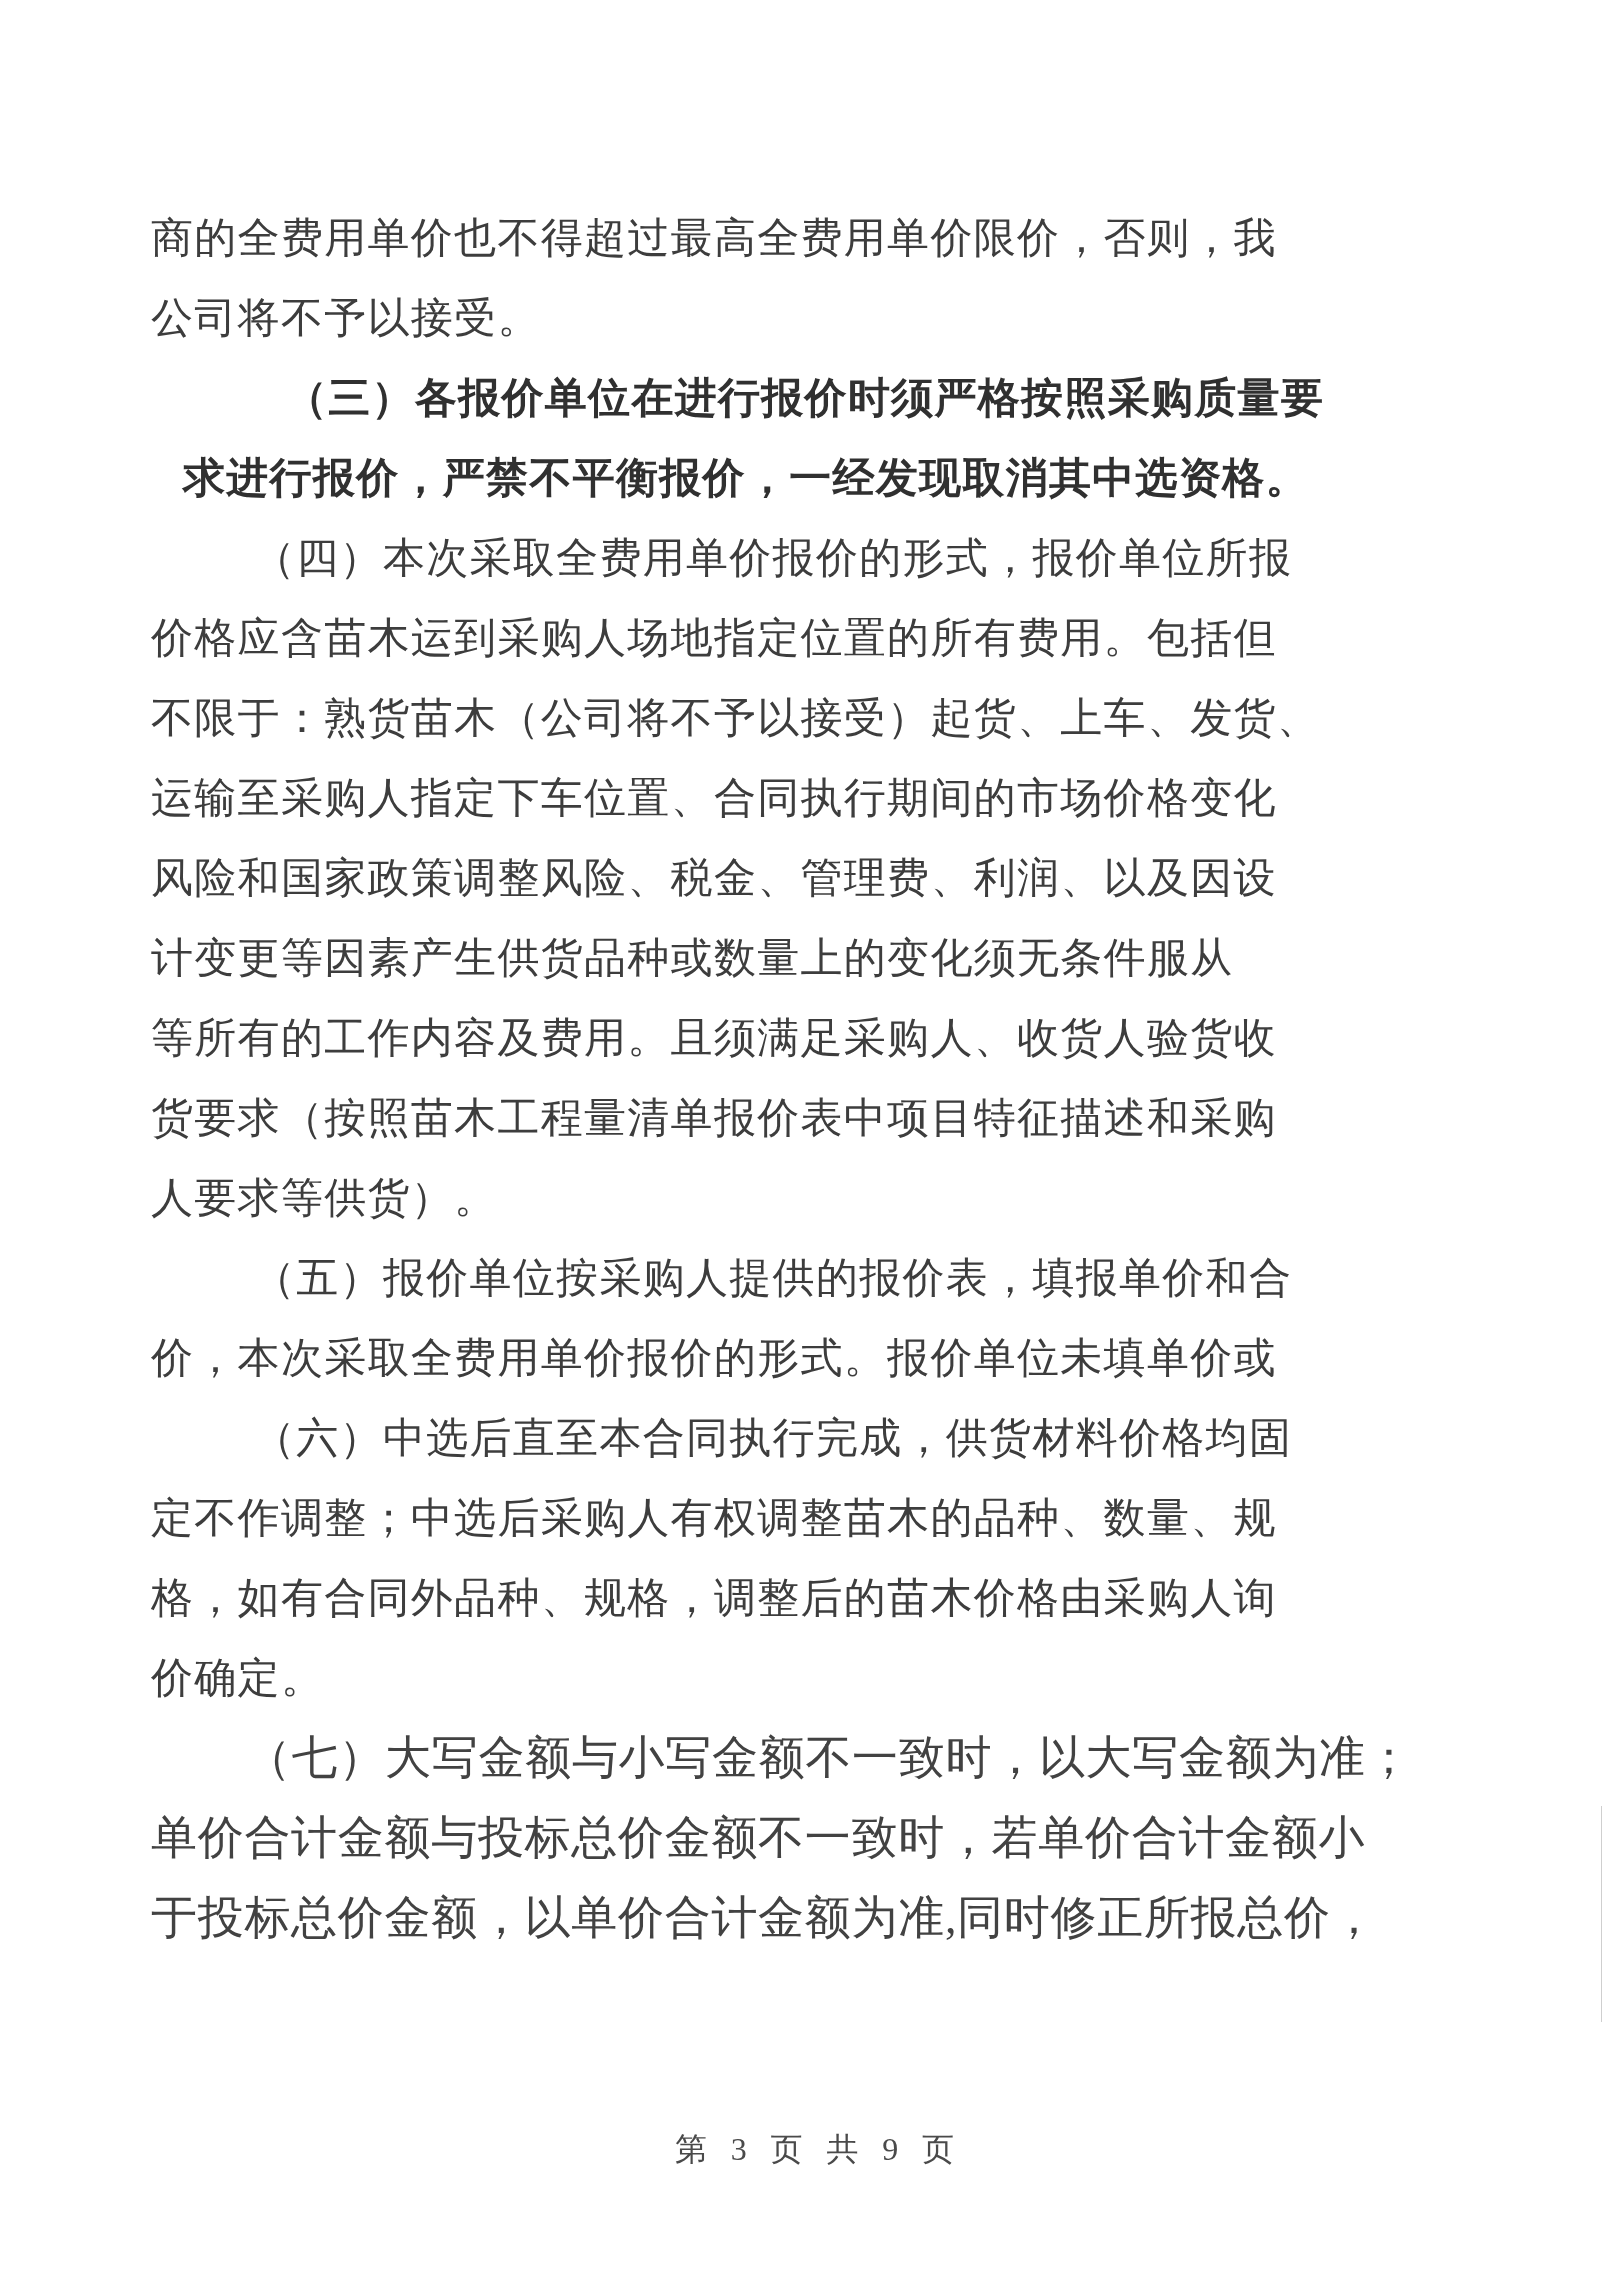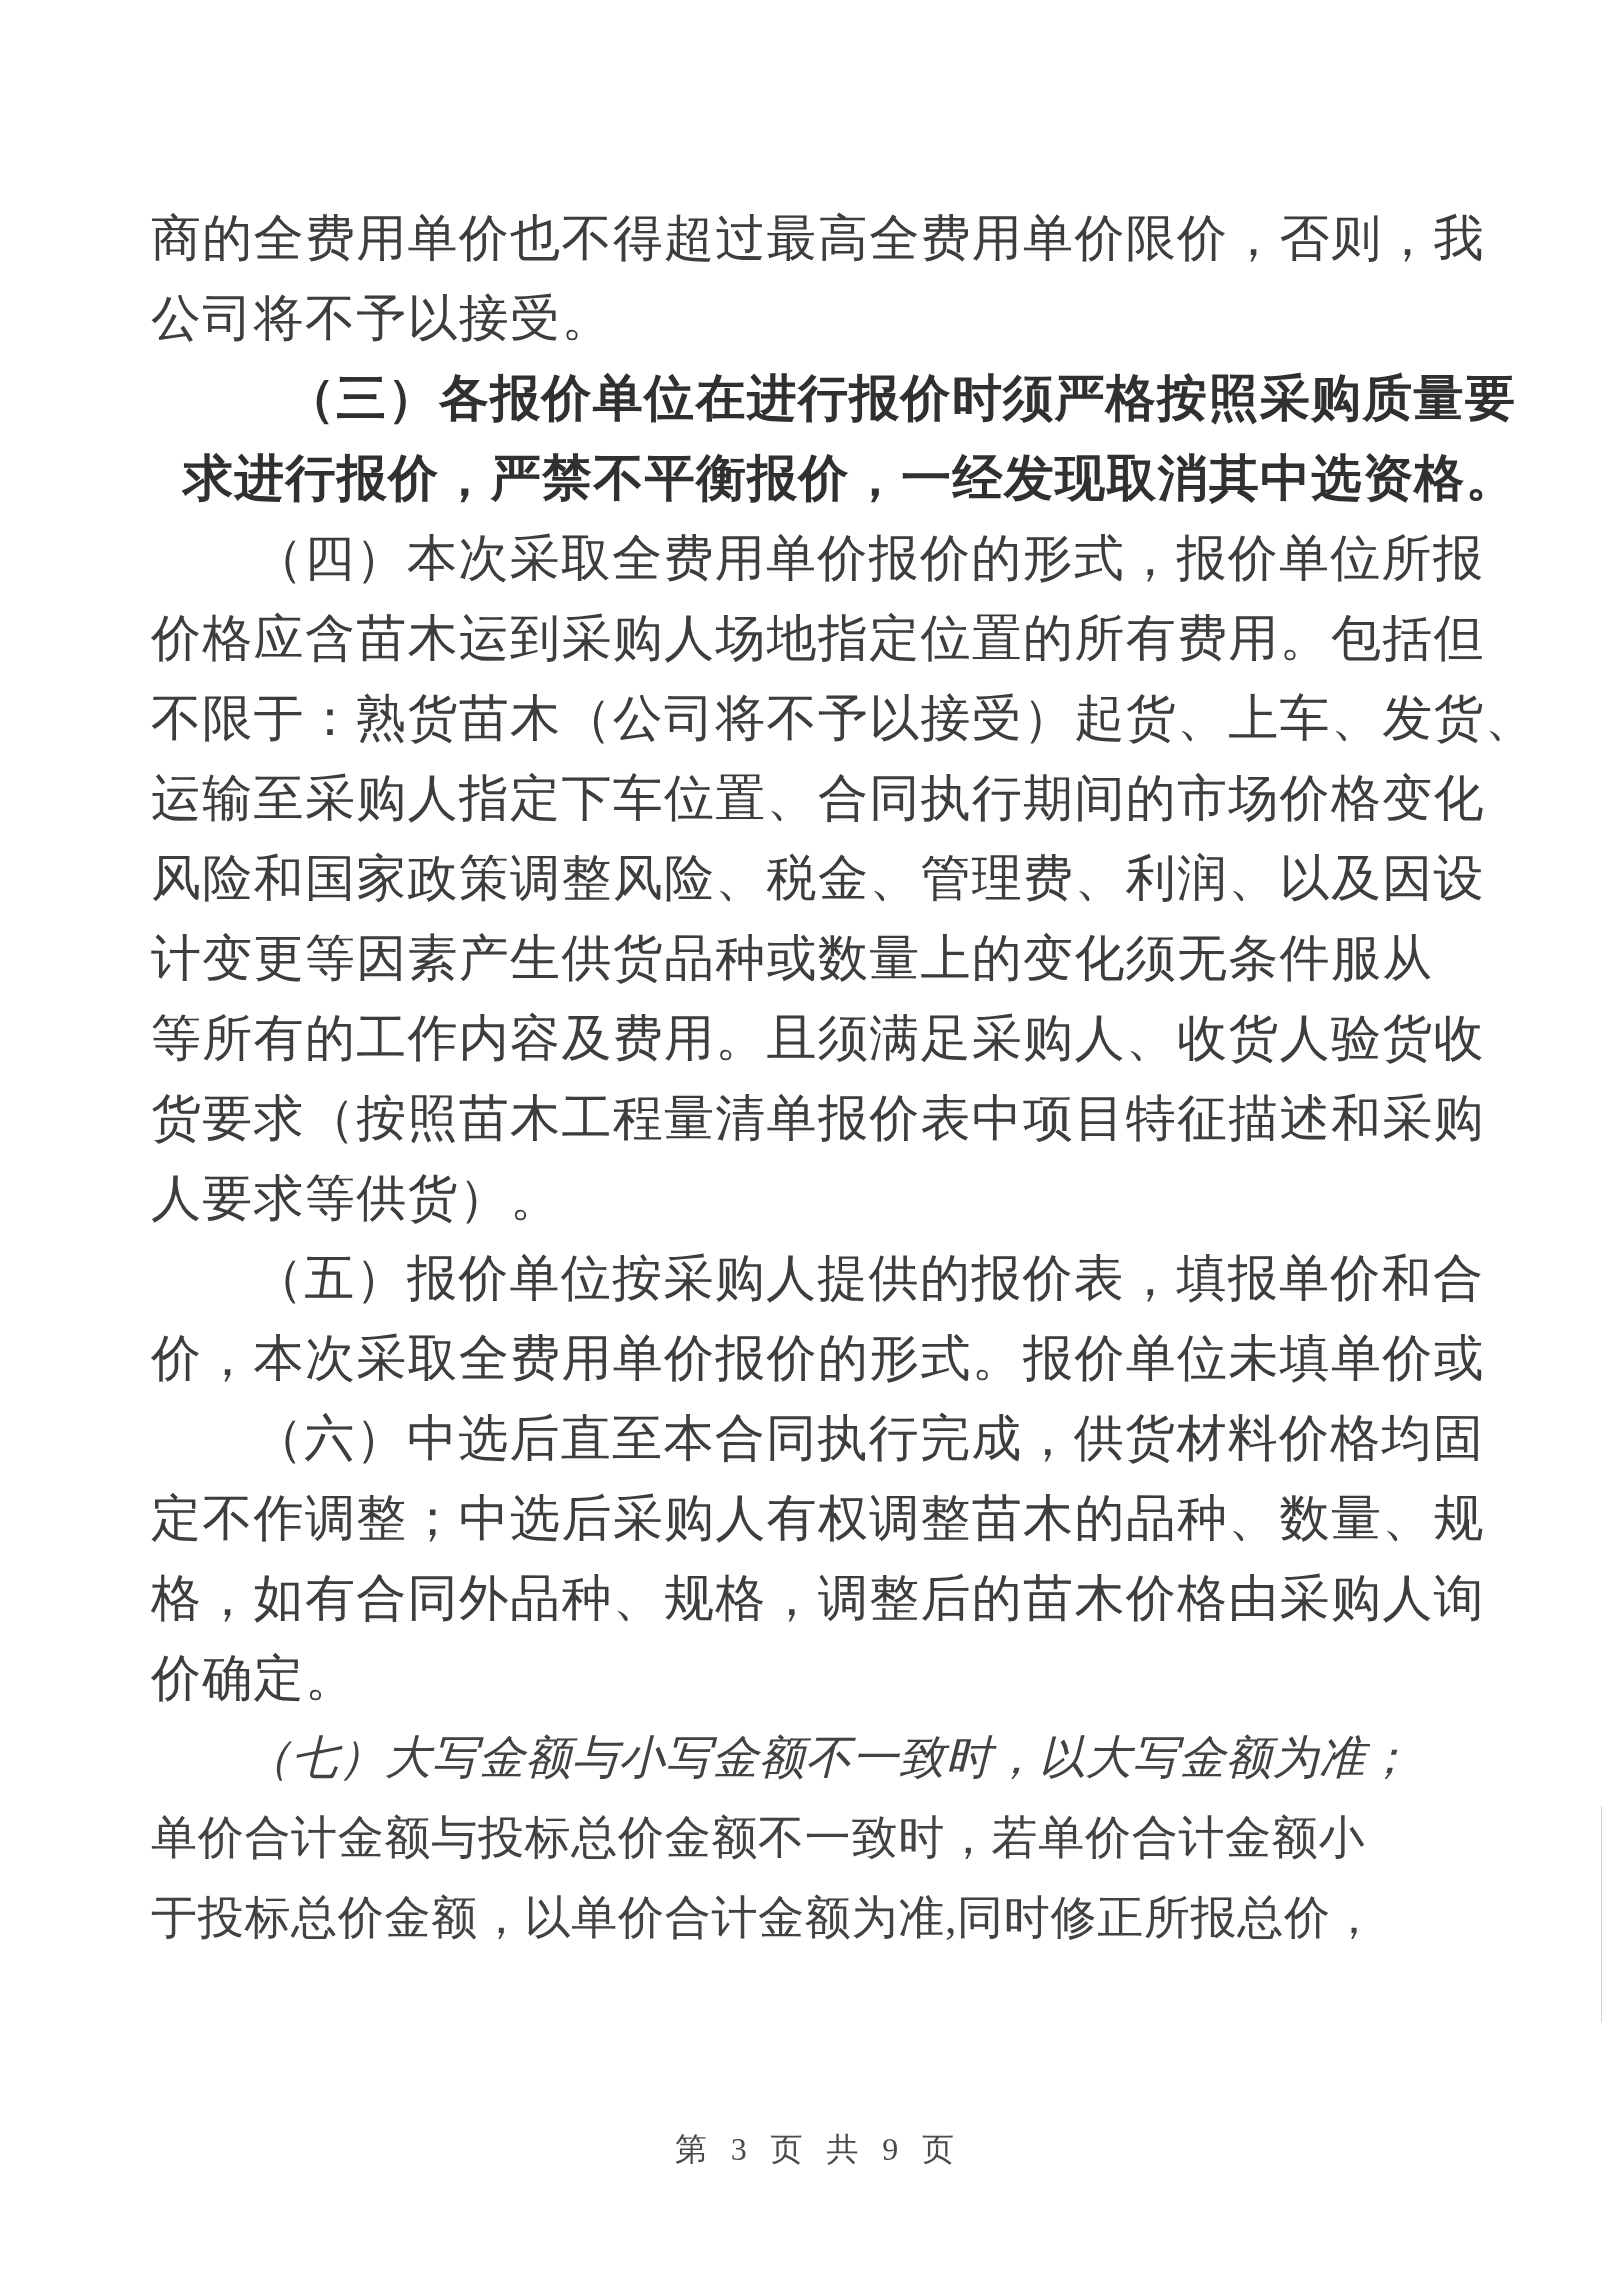--- a/index.html
+++ b/index.html
@@ -14,37 +14,37 @@
   .content {
     position: absolute;
     left: 151px;
     top: 198px;
     width: 1348px;
   }
   .para { margin: 0; padding: 0; }
   .line {
     height: 80px;
     line-height: 80px;
-    font-size: 50px;
+    font-size: 42px;
     letter-spacing: 1.3px;
     color: #3d3d3d;
     white-space: nowrap;
   }
   .fl { padding-left: 102px; }           
   .p-bold .line {
     font-weight: 700;
     color: #303030;
     margin-left: 32px;
   }
   .p-small .line {
     font-size: 46px;
     letter-spacing: 0.7px;
     color: #424242;
   }
-  .p-small .fl { padding-left: 94px; font-style: italic; }
+  .p-small .fl { padding-left: 94px; }
   .footer {
     position: absolute;
     left: 675px;
     top: 2128px;
     font-size: 32px;
     letter-spacing: 7.9px;
     color: #4a4a4a;
     font-family: "Liberation Serif", "DejaVu Serif", serif;
   }
   .artifact {

